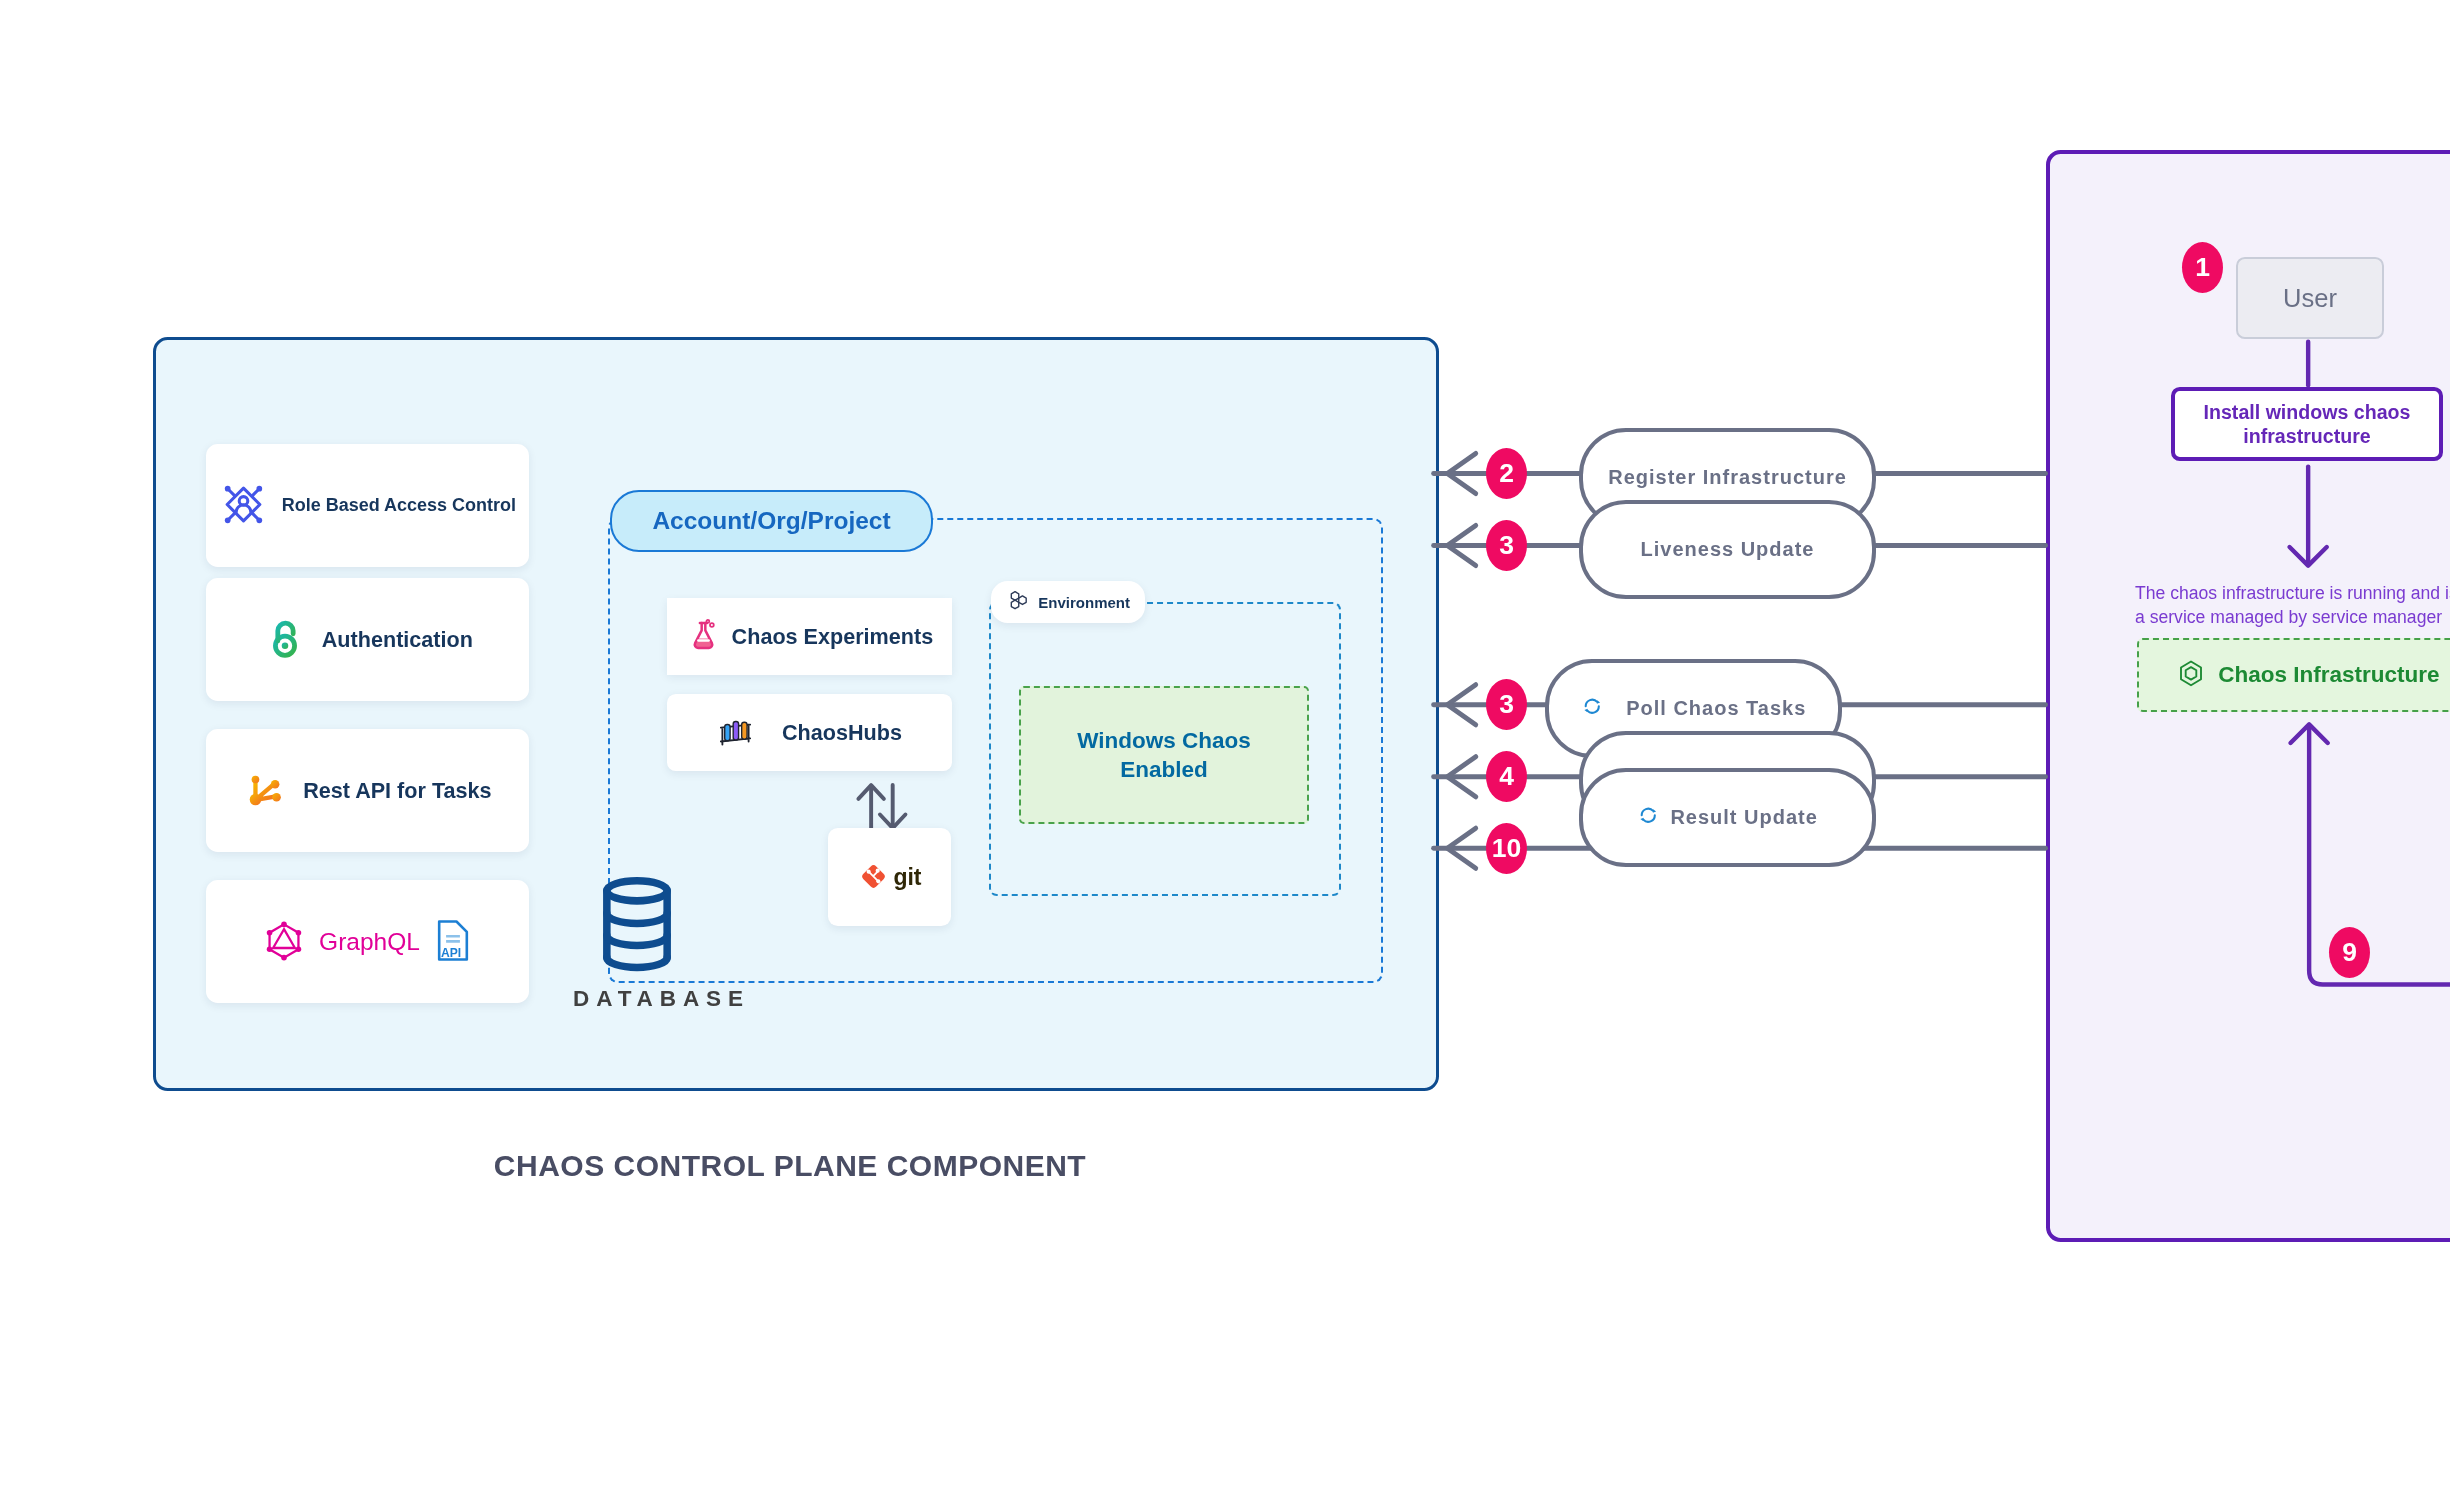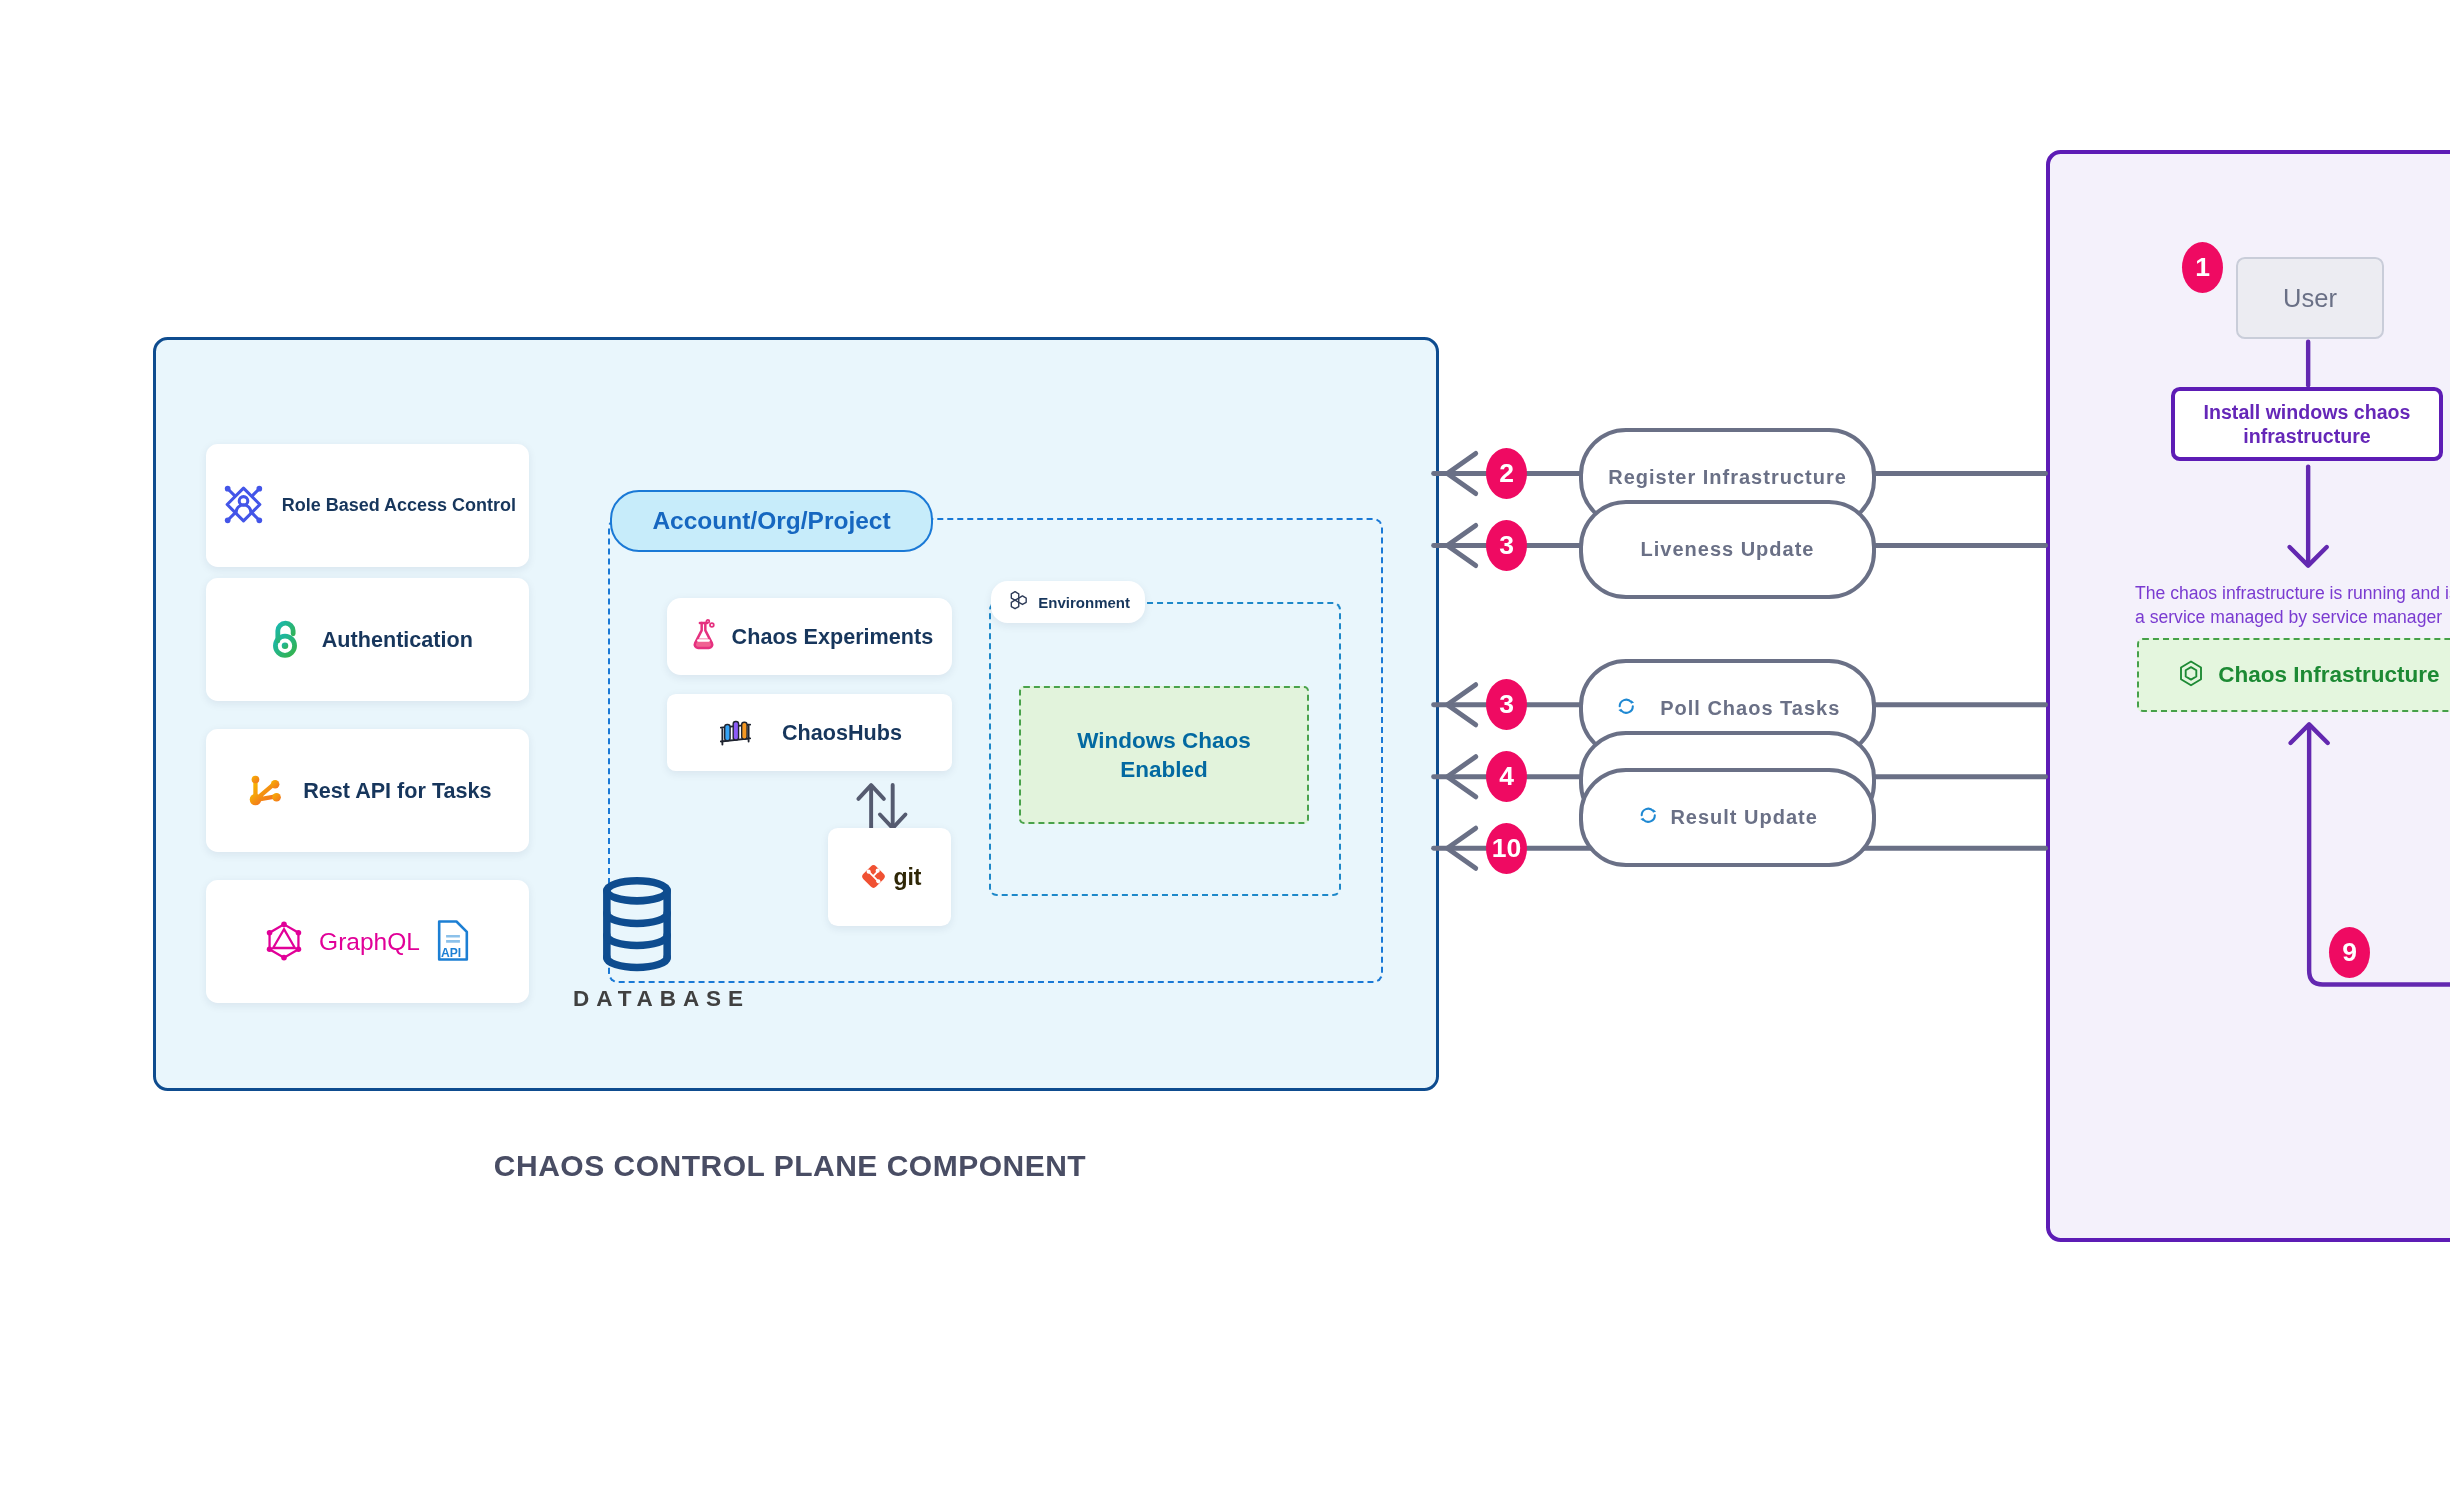--- a/index.html
+++ b/index.html
@@ -131,21 +131,21 @@
     </span>
   </div>
 
   <div class="dashed dash-blue" style="left:608px;top:518px;width:771px;height:461px;"></div>
 
   <div class="node" style="left:610px;top:490px;width:319px;height:58px;background:#c7ecfa;
        border:2.9px solid #1a79d6;border-radius:29px;color:#1667c0;font-weight:bold;font-size:24.5px;">
     <span>Account/Org/Project</span>
   </div>
 
-  <div class="card" style="left:667px;top:598px;width:285px;height:77px;border-radius:14px;gap:10.8px;">
+  <div class="card" style="left:667px;top:598px;width:285px;height:77px;border-radius:0;gap:10.8px;">
     <span>
       <svg viewBox="0 0 48 48" width="35" height="35">
         <path d="M16 28 L12.5 34.5 A4.5 4.5 0 0 0 16.5 41 H31.5 A4.5 4.5 0 0 0 35.5 34.5 L32 28 Z" fill="#f06292" stroke="none"></path>
         <g fill="none" stroke="#e5317f" stroke-width="3.4" stroke-linecap="round" stroke-linejoin="round">
           <path d="M19 7 H29"></path>
           <path d="M21.5 7 V17 L12.5 34.5 A4.5 4.5 0 0 0 16.5 41 H31.5 A4.5 4.5 0 0 0 35.5 34.5 L26.5 17 V7"></path>
           <path d="M17 31 H31" stroke="#ffffff"></path>
         </g>
         <g fill="none" stroke="#e5317f" stroke-width="2.4">
           <circle cx="30" cy="4.5" r="2"></circle>
@@ -293,21 +293,21 @@
       <path d="M4675 1516 L4713 1478 L4751 1516"></path>
     </g>
   </svg>
 
   <div class="pill" style="left:1579px;top:428px;">
     <span>Register Infrastructure</span>
   </div>
   <div class="pill" style="left:1579px;top:500px;">
     <span>Liveness Update</span>
   </div>
-  <div class="pill" style="left:1579px;top:659px;gap:23px;">
+  <div class="pill" style="left:1545px;top:659px;gap:23px;">
     <span>
       <svg viewBox="0 0 24 24" width="22.5" height="22.5">
         <g fill="none" stroke="#1e88d2" stroke-width="2.2" stroke-linecap="round">
           <path d="M19 12 a7 7 0 0 1 -12.2 4.7"></path>
             <path d="M5 12 a7 7 0 0 1 12.2 -4.7"></path>
         </g>
         <g fill="#1e88d2">
             <path d="M17.2 5.6 l-0.3 3.8 3.5 -1.3 z"></path>
             <path d="M6.8 18.4 l0.3 -3.8 -3.5 1.3 z"></path>
           </g>

